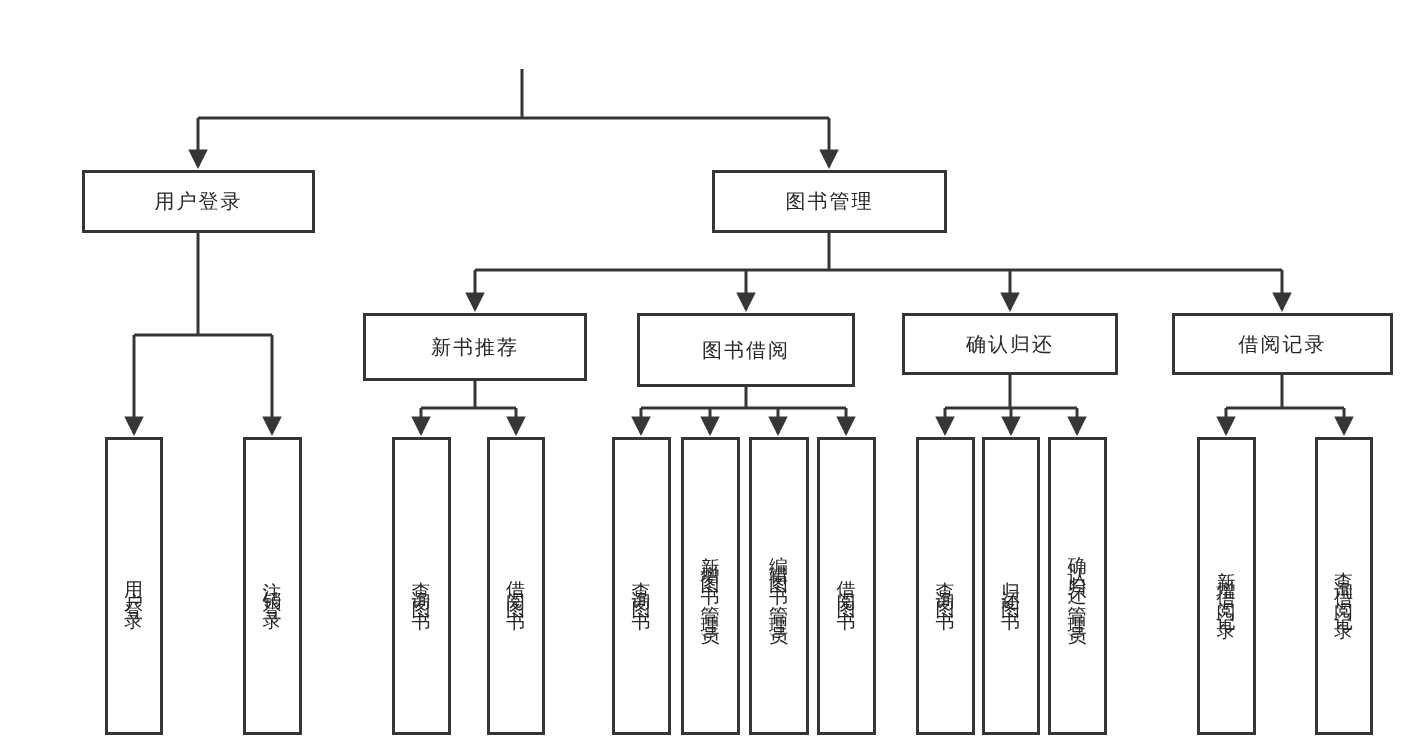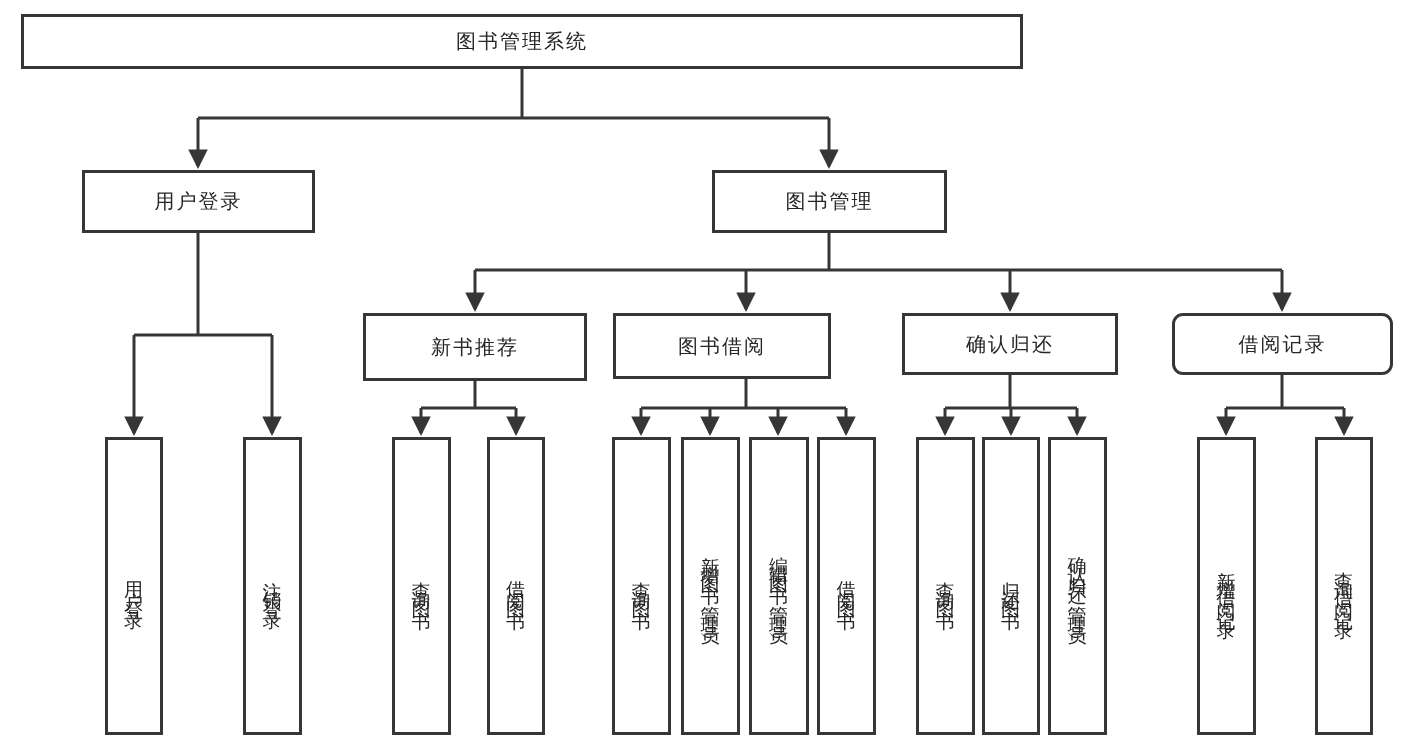--- a/index.html
+++ b/index.html
@@ -117,29 +117,28 @@
       <path d="M1077 408 V433" marker-end="url(#arrow)"></path>
     </g>
 
     <g>
       <path d="M1282 375 V408 M1226 408 H1344"></path>
       <path d="M1226 408 V433" marker-end="url(#arrow)"></path>
       <path d="M1344 408 V433" marker-end="url(#arrow)"></path>
     </g>
   </svg>
 
-  <div class="node hbox" style="left:21px; top:14px; width:1002px; height:55px;">图书管理系统</div>
 
   <div class="node hbox" style="left:82px; top:170px; width:233px; height:63px;">用户登录</div>
   <div class="node hbox" style="left:712px; top:170px; width:235px; height:63px;">图书管理</div>
 
   <div class="node hbox" style="left:363px; top:313px; width:224px; height:68px;">新书推荐</div>
-  <div class="node hbox" style="left:613px; top:313px; width:218px; height:66px;font-family:Liberation Serif, serif;">图书借阅</div>
+  <div class="node hbox" style="left:637px; top:313px; width:218px; height:74px;font-family:Liberation Serif, serif;">图书借阅</div>
   <div class="node hbox" style="left:902px; top:313px; width:216px; height:62px;">确认归还</div>
-  <div class="node hbox" style="left:1172px; top:313px; width:221px; height:62px;border-radius:11px;">借阅记录</div>
+  <div class="node hbox" style="left:1172px; top:313px; width:221px; height:62px;">借阅记录</div>
 
   <div class="node vbox" style="left:105px;">
     <span>用户登录</span>
   </div>
   <div class="node vbox" style="left:243px; width:59px;">
     <span>注销登录</span>
   </div>
 
   <div class="node vbox" style="left:392px; width:59px;">
     <span>查询图书</span>

